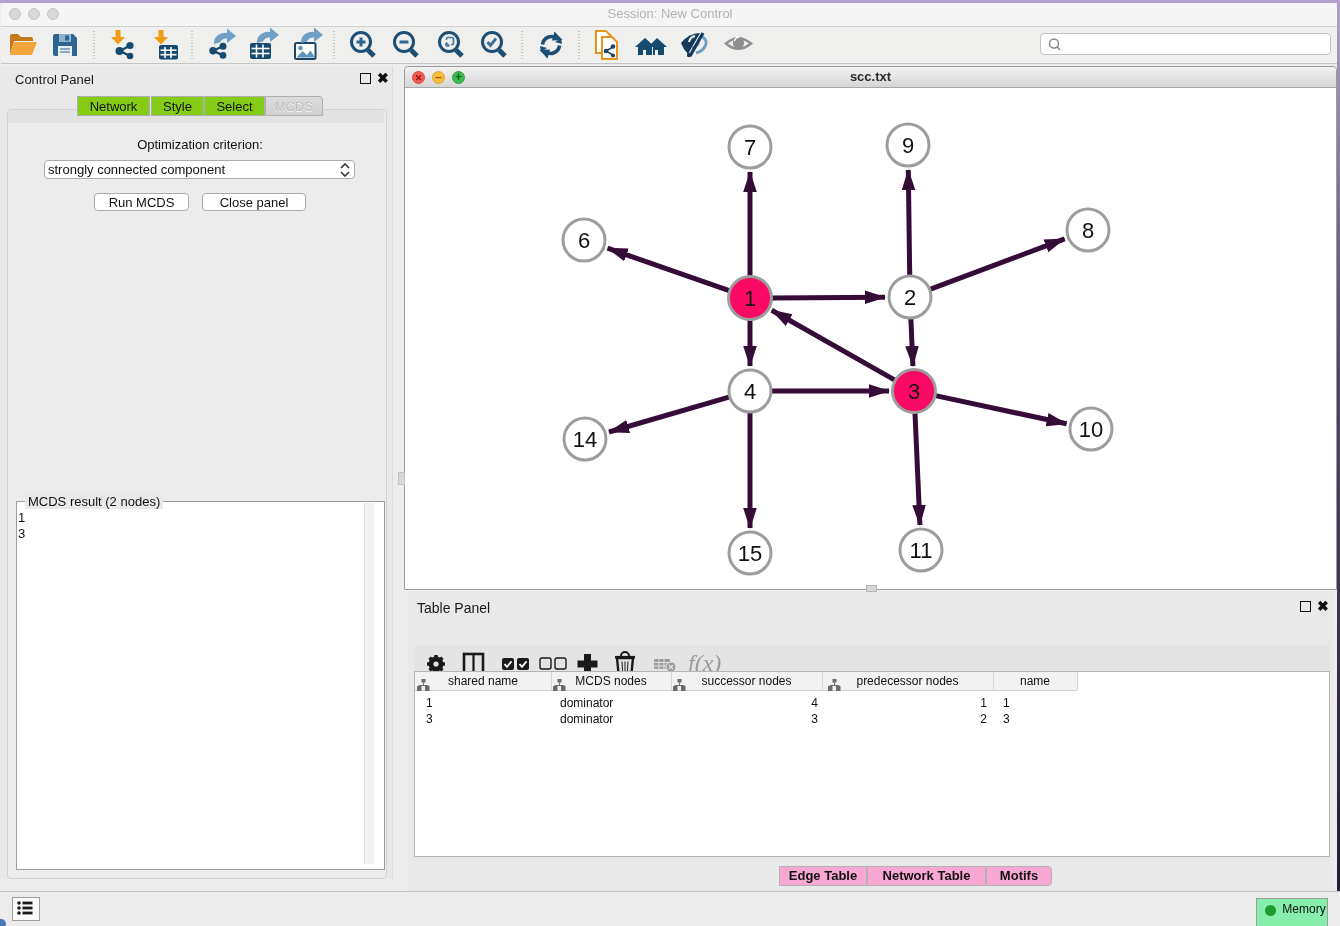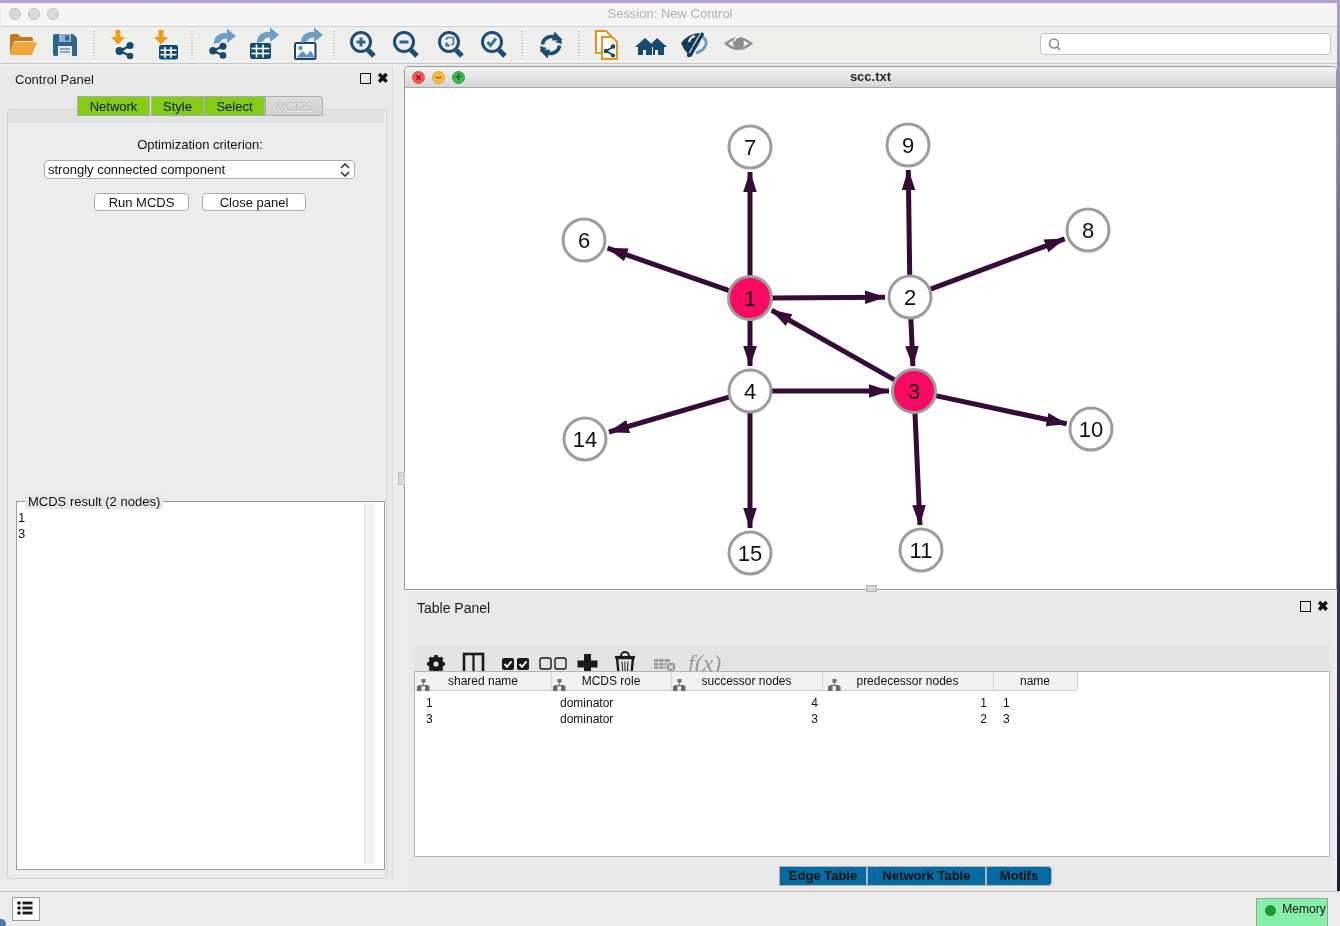--- a/index.html
+++ b/index.html
@@ -34,21 +34,21 @@
 .wl{position:absolute;top:4px;width:13px;height:13px;border-radius:50%;box-sizing:border-box;}
 #graph{position:absolute;left:3px;top:22px;}
 
 #tpanel{left:408px;top:592px;width:926px;height:299px;background:#e9e9e9;}
 #tpTitle{left:417px;top:600px;font-size:14px;color:#1a1a1a;}
 #tpToolbar{left:414px;top:628px;width:916px;height:38px;background:#e4e4e4;margin-top:17px;}
 #tblArea{left:414px;top:671px;width:916px;height:186px;background:#fff;border:1px solid #b5b5b5;box-sizing:border-box;padding-left:25px;}
 #tblHead{position:absolute;left:0;top:0;width:662px;height:18px;background:#f2f2f2;border-bottom:1px solid #cfcfcf;}
 .hcol{position:absolute;top:0;height:18px;border-right:1px solid #d8d8d8;font-size:12px;text-align:center;line-height:18px;color:#111;}
 .cell{position:absolute;font-size:12px;color:#111;}
-.tabb{position:absolute;top:866px;height:20px;box-sizing:border-box;border:1px solid #b2b2b2;background:#0369a1;font-size:13px;font-weight:bold;text-align:center;line-height:18px;color:#111;}
+.tabb{position:absolute;top:866px;height:20px;box-sizing:border-box;border:1px solid #b2b2b2;background:#f9a8d4;font-size:13px;font-weight:bold;text-align:center;line-height:18px;color:#111;}
 
 #statusbar{left:0;top:891px;width:1340px;height:35px;background:#ececec;border-top:1px solid #c2c2c2;}
 #listbtn{left:12px;top:897px;width:26px;height:22px;background:#fafafa;border:1px solid #9e9e9e;}
 #membtn{left:1256px;top:898px;width:72px;height:39px;background:#86efac;border:1px solid #9e9e9e;font-size:12px;color:#111;line-height:20px;padding-left:24px;box-sizing:border-box;text-align:center;}
 #memdot{position:absolute;left:8px;top:6px;width:11px;height:11px;border-radius:50%;background:#1d9b31;}
 </style></head>
 <body>
 <div class="abs" id="deskTop"></div>
 <div class="abs" id="titlebar">
  <div class="tl" style="left:8px;"></div>
@@ -352,21 +352,21 @@
     <g fill="#6b6b6b">
       <rect x="4.5" y="0" width="4" height="3.6"></rect>
       <rect x="0" y="7" width="4.5" height="5"></rect>
       <rect x="8" y="7" width="4.5" height="5"></rect>
       <path d="M6.5,3.6 v3 M2,8 v-1.5 h9 v1.5" stroke="#6b6b6b" fill="none"></path>
     </g>
   </svg>
 <div class="abs" id="tblArea">
  <div id="tblHead">
   <div class="hcol" style="left:0;width:136px;">shared name</div>
-  <div class="hcol" style="left:136px;width:120px;">MCDS role</div>
+  <div class="hcol" style="left:136px;width:120px;">MCDS nodes</div>
   <div class="hcol" style="left:256px;width:151px;">successor nodes</div>
   <div class="hcol" style="left:407px;width:171px;">predecessor nodes</div>
   <div class="hcol" style="left:578px;width:84px;border-right:1px solid #cfcfcf;">name</div>
  </div>
  <div class="cell" style="left:11px;top:24px;">1</div>
  <div class="cell" style="left:145px;top:24px;">dominator</div>
  <div class="cell" style="left:383px;top:24px;width:20px;text-align:right;">4</div>
  <div class="cell" style="left:552px;top:24px;width:20px;text-align:right;">1</div>
  <div class="cell" style="left:588px;top:24px;">1</div>
  <div class="cell" style="left:11px;top:40px;">3</div>

